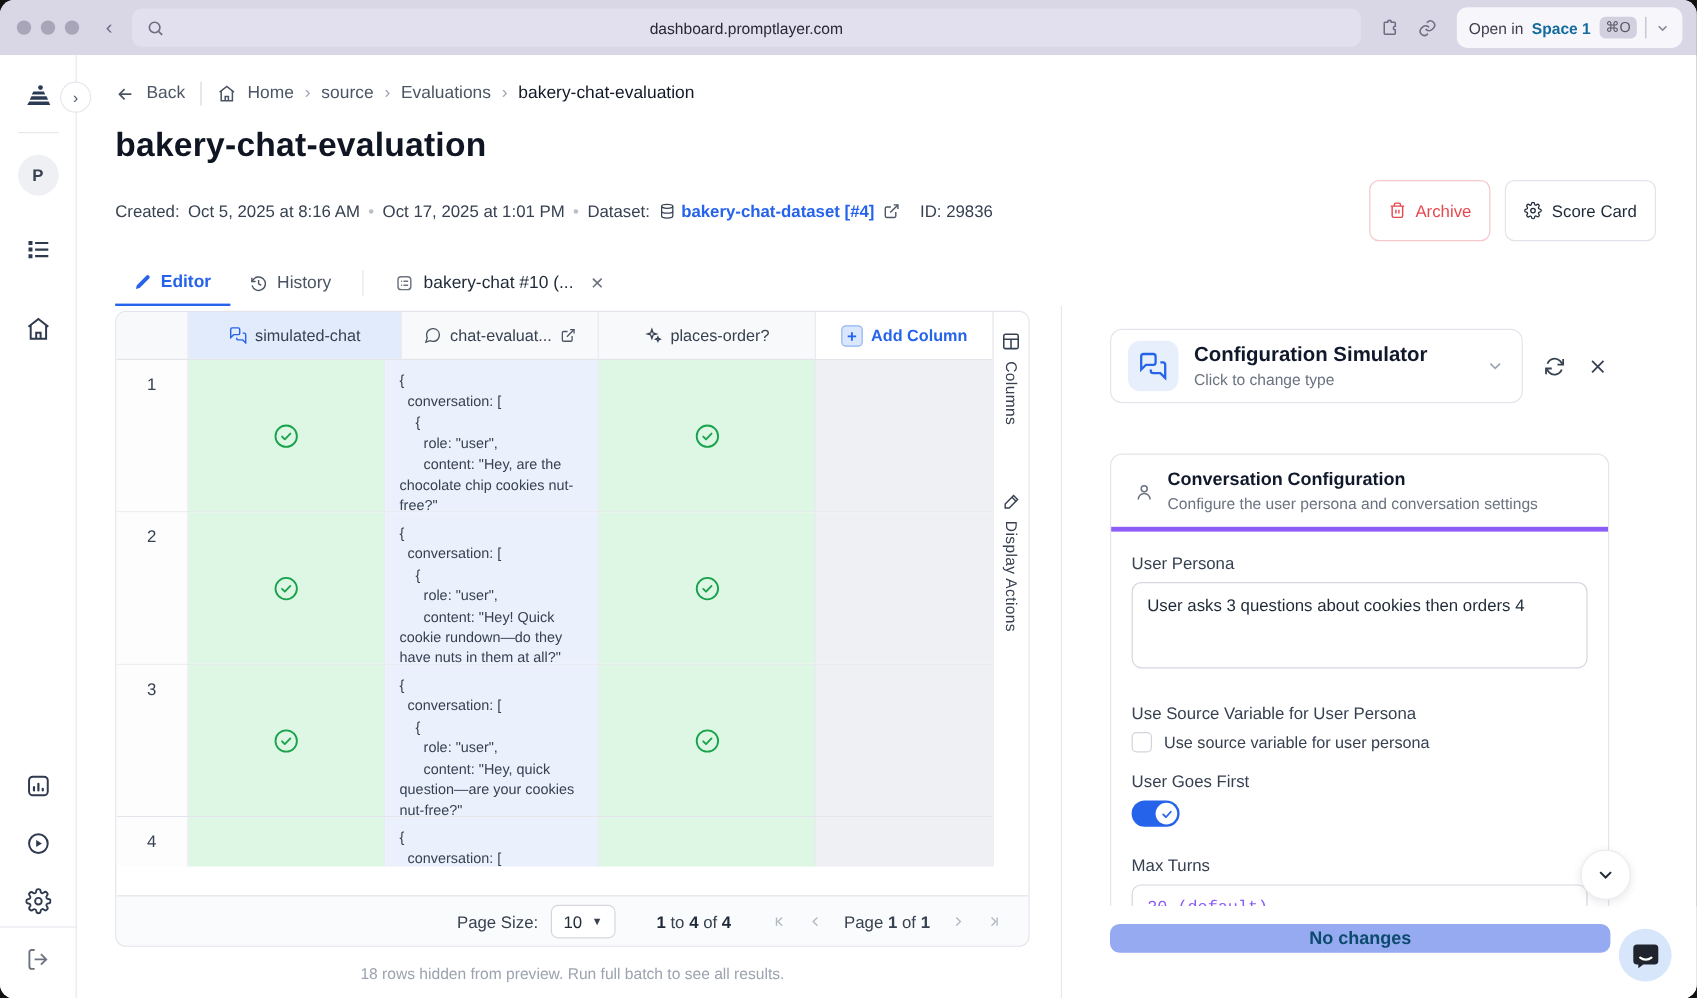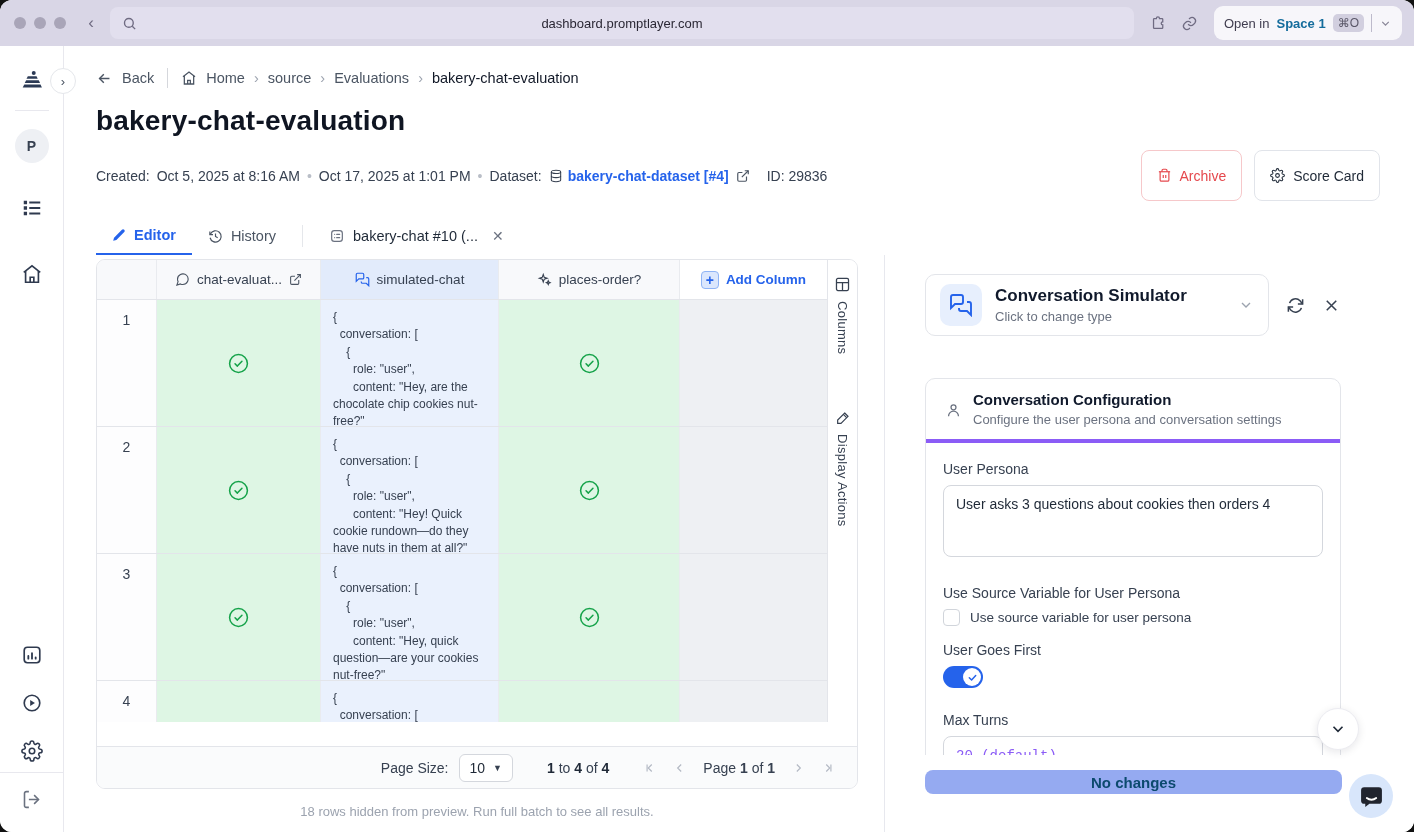--- a/index.html
+++ b/index.html
@@ -347,43 +347,43 @@
       </div>
 
       <div class="body-row">
 
         <div class="main-left">
           <div class="tablebox">
             <div class="grid-zone">
               <div class="grid">
                 <div class="ghead">
                   <div class="ghc c-num"></div>
+                  <div class="ghc c-2 hl-blue">
+                    <span style="display:flex;color:#2563eb">
+                      <svg width="15" height="15" viewBox="0 0 24 24" fill="none" stroke="currentColor" stroke-width="1.9">
+                          <path d="M14 9a2 2 0 0 1-2 2H6l-4 4V4a2 2 0 0 1 2-2h8a2 2 0 0 1 2 2z"></path>
+                          <path d="M18 9h2a2 2 0 0 1 2 2v11l-4-4h-6a2 2 0 0 1-2-2v-1"></path>
+                        </svg>
+                    </span>
+                    <span>simulated-chat</span>
+                  </div>
                   <div class="ghc c-1">
                     <span style="display:flex;color:#4b5563">
                       <svg width="15" height="15" viewBox="0 0 24 24" fill="none" stroke="currentColor" stroke-width="1.8">
                           <path d="M21 11.5a8.38 8.38 0 0 1-.9 3.8 8.5 8.5 0 0 1-7.6 4.7 8.38 8.38 0 0 1-3.8-.9L3 21l1.9-5.7a8.38 8.38 0 0 1-.9-3.8 8.5 8.5 0 0 1 4.7-7.6 8.38 8.38 0 0 1 3.8-.9h.5a8.48 8.48 0 0 1 8 8z"></path>
                         </svg>
                     </span>
                     <span>chat-evaluat...</span>
                     <span style="display:flex;color:#4b5563">
                       <svg width="13" height="13" viewBox="0 0 24 24" fill="none" stroke="currentColor" stroke-width="2">
                           <path d="M18 13v6a2 2 0 0 1-2 2H5a2 2 0 0 1-2-2V8a2 2 0 0 1 2-2h6"></path>
                           <path d="M15 3h6v6"></path>
                           <path d="M10 14 21 3"></path>
                         </svg>
                     </span>
-                  </div>
-                  <div class="ghc c-2 hl-blue">
-                    <span style="display:flex;color:#2563eb">
-                      <svg width="15" height="15" viewBox="0 0 24 24" fill="none" stroke="currentColor" stroke-width="1.9">
-                          <path d="M14 9a2 2 0 0 1-2 2H6l-4 4V4a2 2 0 0 1 2-2h8a2 2 0 0 1 2 2z"></path>
-                          <path d="M18 9h2a2 2 0 0 1 2 2v11l-4-4h-6a2 2 0 0 1-2-2v-1"></path>
-                        </svg>
-                    </span>
-                    <span>simulated-chat</span>
                   </div>
                   <div class="ghc c-3">
                     <span style="display:flex;color:#374151">
                       <svg width="15" height="15" viewBox="0 0 24 24" fill="none" stroke="currentColor" stroke-width="1.8">
                           <path d="M10 4l1.6 4.6L16 10l-4.4 1.4L10 16l-1.6-4.6L4 10l4.4-1.4z"></path>
                           <path d="M18 14l.9 2.1L21 17l-2.1.9L18 20l-.9-2.1L15 17l2.1-.9z"></path>
                         </svg>
                     </span>
                     <span>places-order?</span>
                   </div>
@@ -588,21 +588,21 @@
           <div class="panel-body">
             <div class="type-row">
               <div class="type-card">
                 <div class="type-ic">
                   <svg width="24" height="24" viewBox="0 0 24 24" fill="none" stroke="currentColor" stroke-width="1.9">
                       <path d="M14 9a2 2 0 0 1-2 2H6l-4 4V4a2 2 0 0 1 2-2h8a2 2 0 0 1 2 2z"></path>
                       <path d="M18 9h2a2 2 0 0 1 2 2v11l-4-4h-6a2 2 0 0 1-2-2v-1"></path>
                     </svg>
                 </div>
                 <div>
-                  <div class="t1">Conversation Simulator</div>
+                  <div class="t1">Configuration Simulator</div>
                   <div class="t2">Click to change type</div>
                 </div>
                 <span class="chev">
                   <svg width="16" height="16" viewBox="0 0 24 24" fill="none" stroke="currentColor" stroke-width="2">
                       <path d="m6 9 6 6 6-6"></path>
                     </svg>
                 </span>
               </div>
               <span class="icbtn">
                 <svg width="19" height="19" viewBox="0 0 24 24" fill="none" stroke="currentColor" stroke-width="1.9">

